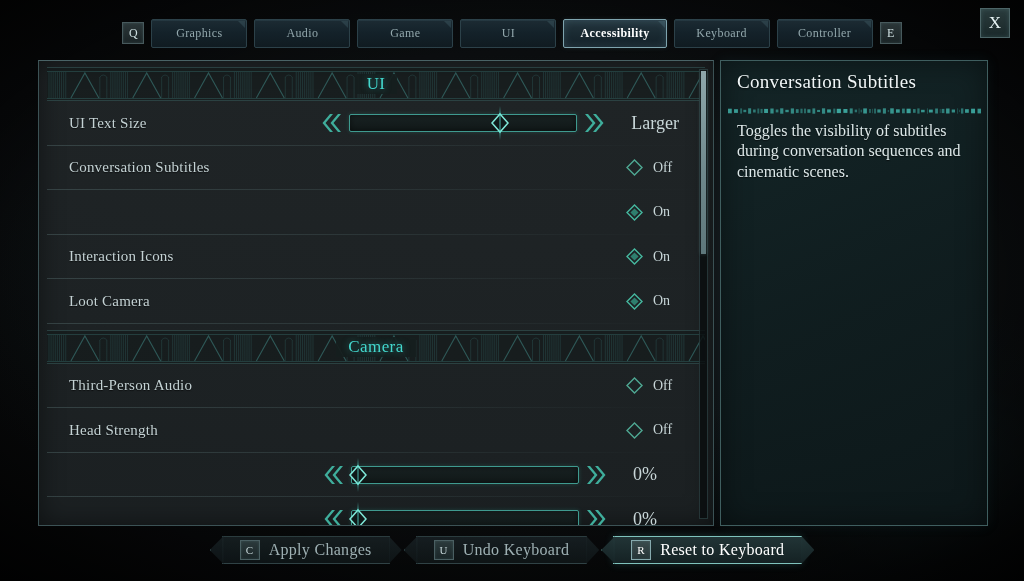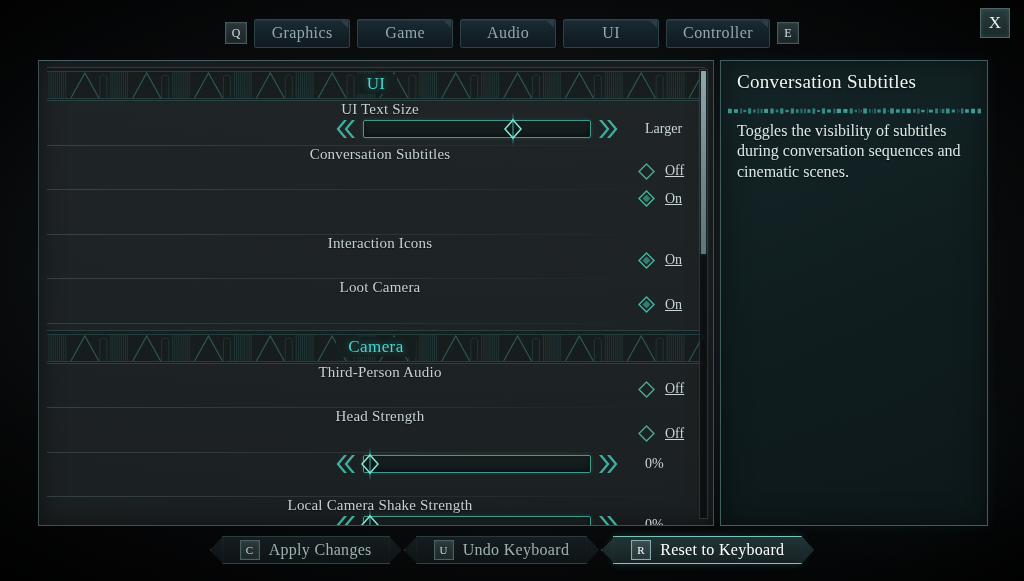--- a/index.html
+++ b/index.html
@@ -66,21 +66,21 @@
     font-family: "Liberation Serif", serif;
     display: flex; align-items: center; justify-content: center;
     flex: 0 0 auto;
     box-shadow: inset 0 0 3px rgba(130,190,195,0.18);
   }
   .tab {
     height: 29px;
     min-width: 96px;
     padding: 0 16px;
     display: flex; align-items: center; justify-content: center;
-    font-size: 16px;
+    font-size: 12px;
     letter-spacing: 0.4px;
     color: #93a8ad;
     background: linear-gradient(180deg, #1c2b33 0%, #14222a 45%, #101b21 100%);
     border: 1px solid #2c4149;
     border-radius: 2px;
     position: relative;
     box-shadow: inset 0 1px 0 rgba(120,180,195,0.10);
     white-space: nowrap;
   }
   .tab::after {
@@ -158,22 +158,21 @@
   }
 
   
   .row {
     position: relative;
     height: 44.5px;
     margin: 0 8px;
     display: flex;
     align-items: center;
     padding-left: 22px;
-    padding-right: 14px;
-    flex-direction: column;
+    padding-right: 26px;
   }
   .row::after {
     content: "";
     position: absolute;
     left: 0; right: 0; bottom: 0;
     height: 1px;
     background: linear-gradient(90deg, rgba(150,195,195,0.20) 0%, rgba(140,185,185,0.13) 45%, rgba(120,165,165,0.02) 88%, rgba(0,0,0,0) 100%);
   }
   .row-label {
     font-size: 15px;
@@ -199,21 +198,20 @@
     width: 17px; height: 17px;
     flex: 0 0 auto;
     position: relative;
   }
   .toggle .dia svg { display: block; }
   .toggle .val {
     font-size: 14px;
     color: #c8d6d8;
     min-width: 26px;
     text-align: left;
-    text-decoration: underline;
   }
 
   
   .slider {
     display: flex;
     align-items: center;
     gap: 8px;
   }
   .slider .arrow {
     flex: 0 0 auto;
@@ -242,21 +240,21 @@
     line-height: 0;
   }
   .slider .thumb .stem {
     position: absolute;
     left: 50%; top: -4px;
     width: 1px; height: 34px;
     transform: translateX(-50%);
     background: linear-gradient(180deg, rgba(80,230,215,0) 0%, rgba(90,235,220,0.75) 25%, rgba(90,235,220,0.75) 75%, rgba(80,230,215,0) 100%);
   }
   .slider .sval {
-    font-size: 14px;
+    font-size: 18px;
     color: #c8d6d8;
     min-width: 46px;
     text-align: left;
     margin-left: 18px;
   }
 
   
   #scrollbar {
     position: absolute;
     right: 5px; top: 8px;
@@ -380,27 +378,33 @@
   <div class="bg-glow"></div>
   <div class="bg-glow2"></div>
 
   <div id="tabbar">
     <div class="key-badge">Q</div>
     <div id="tabs-container" style="display:flex;gap:7px;align-items:center;">
         <div class="tab">
           <span>Graphics</span>
         </div>
         <div class="tab">
+          <span>Audio</span>
+        </div>
+        <div class="tab">
           <span>Game</span>
         </div>
         <div class="tab">
-          <span>Audio</span>
+          <span>UI</span>
+        </div>
+        <div class="tab active">
+          <span>Accessibility</span>
         </div>
         <div class="tab">
-          <span>UI</span>
+          <span>Keyboard</span>
         </div>
         <div class="tab">
           <span>Controller</span>
         </div>
       </div>
     <div class="key-badge">E</div>
   </div>
 
   <div id="close-btn">X</div>
 
@@ -780,21 +784,20 @@
                 </div>
                 <span class="arrow"><svg width="20" height="22" viewBox="0 0 20 22">
                     <path d="M 11 2 L 18.5 11 L 11 20 L 8 20 L 15.5 11 L 8 2 Z" fill="#3fae9c"></path>
                     <path d="M 3 2 L 10.5 11 L 3 20 L 0 20 L 7.5 11 L 0 2 Z" fill="#3fae9c"></path>
                   </svg></span>
                 <span class="sval">0%</span>
               </div>
             </div>
           </div>
           <div class="row">
-            <div class="row-label">Local Camera Shake Strength</div>
             <div class="row-control">
               <div class="slider">
                 <span class="arrow"><svg width="20" height="22" viewBox="0 0 20 22">
                     <path d="M 9 2 L 1.5 11 L 9 20 L 12 20 L 4.5 11 L 12 2 Z" fill="#3fae9c"></path>
                     <path d="M 17 2 L 9.5 11 L 17 20 L 20 20 L 12.5 11 L 20 2 Z" fill="#3fae9c"></path>
                   </svg></span>
                 <div class="track-wrap">
                   <div class="track"></div>
                   <div class="thumb" style="left: 3%;"><span class="stem"></span><svg width="22" height="26" viewBox="0 0 22 26">
                       <path d="M 11 4 L 19 13 L 11 22 L 3 13 Z" fill="rgba(14,24,24,0.9)" stroke="#7fe8d8" stroke-width="1.5"></path>

